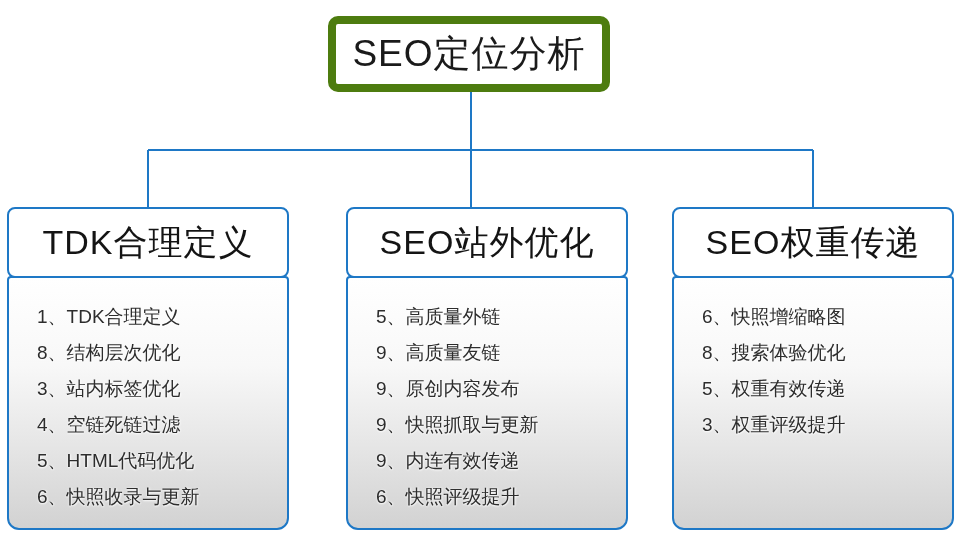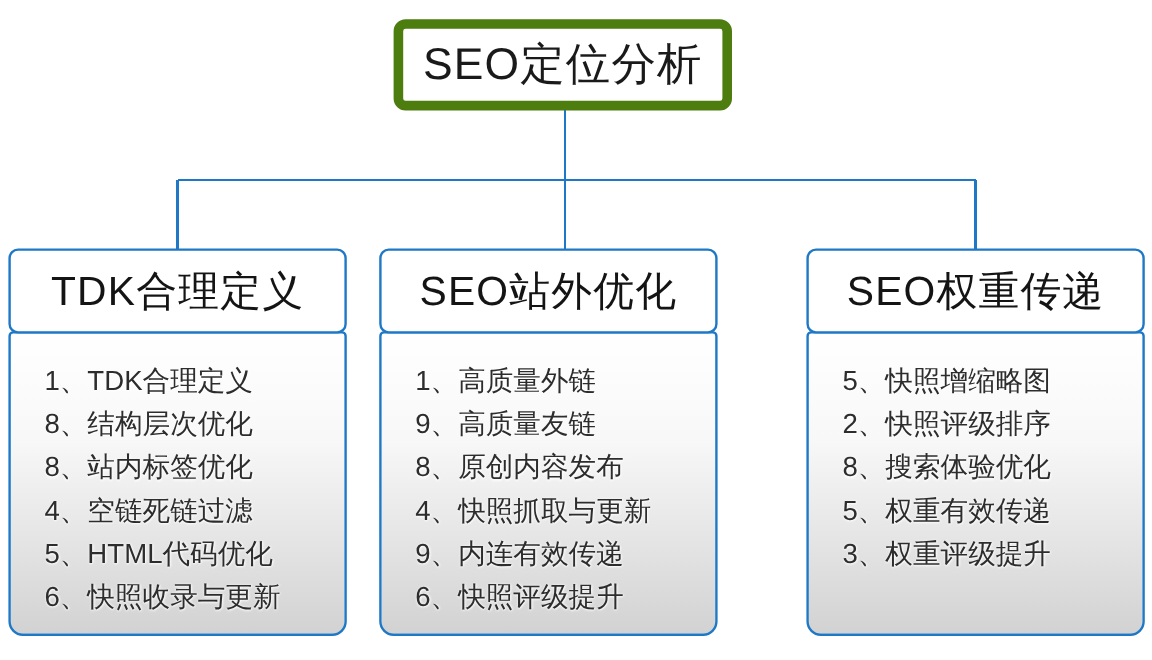--- a/index.html
+++ b/index.html
@@ -9,36 +9,36 @@
   }
   .connectors{position:absolute;left:0;top:0;width:960px;height:550px;}
   .top-box{
     position:absolute;left:328px;top:16px;width:282px;height:76px;
     box-sizing:border-box;border:8px solid #4d7c0f;border-radius:10px;background:#ffffff;
     display:flex;align-items:center;justify-content:center;
     font-size:37px;color:#1a1a1a;letter-spacing:1px;z-index:3;
   }
   .column{position:absolute;top:207px;width:282px;}
   .col-onsite{left:7px;}
-  .col-offsite{left:316px;}
+  .col-offsite{left:346px;}
   .col-weight{left:672px;}
   .col-header{
     box-sizing:border-box;height:71px;
     border:2px solid #1E78C6;border-radius:8px;background:#ffffff;
     display:flex;align-items:center;justify-content:center;
     font-size:34px;color:#141414;position:relative;z-index:2;letter-spacing:1px;
   }
   .col-list{
     box-sizing:border-box;margin-top:-2px;height:254px;
     border:2px solid #1E78C6;border-radius:4px 4px 12px 12px;
     background:linear-gradient(180deg,#ffffff 0%,#f8f8f8 35%,#e4e4e4 70%,#d2d2d2 100%);
     padding:21px 6px 0 28px;position:relative;z-index:1;
   }
   .list-item{
-    font-size:23px;line-height:36px;color:#2d2d2d;white-space:nowrap;
+    font-size:19px;line-height:36px;color:#2d2d2d;white-space:nowrap;
     text-shadow:0 1px 2px rgba(255,255,255,.95),1px 0 2px rgba(255,255,255,.85);
   }
 </style>
 </head>
 <body>
 
 <div class="canvas">
 
   <svg class="connectors" width="960" height="550" viewBox="0 0 960 550" shape-rendering="crispEdges">
     <path d="M471 92 V209" fill="none" stroke-width="2" stroke="#1E78C6"></path>
@@ -51,47 +51,46 @@
     <span>SEO定位分析</span>
   </div>
 
   <div class="column col-onsite">
     <div class="col-header">
       <span>TDK合理定义</span>
     </div>
     <div class="col-list">
       <div class="list-item">1、TDK合理定义</div>
       <div class="list-item">8、结构层次优化</div>
-      <div class="list-item">8、站内标签优化</div>
+      <div class="list-item">3、站内标签优化</div>
       <div class="list-item">4、空链死链过滤</div>
       <div class="list-item">5、HTML代码优化</div>
       <div class="list-item">6、快照收录与更新</div>
     </div>
   </div>
 
   <div class="column col-offsite">
     <div class="col-header">
       <span>SEO站外优化</span>
     </div>
     <div class="col-list">
-      <div class="list-item">1、高质量外链</div>
+      <div class="list-item">5、高质量外链</div>
       <div class="list-item">9、高质量友链</div>
-      <div class="list-item">8、原创内容发布</div>
-      <div class="list-item">4、快照抓取与更新</div>
+      <div class="list-item">9、原创内容发布</div>
+      <div class="list-item">9、快照抓取与更新</div>
       <div class="list-item">9、内连有效传递</div>
       <div class="list-item">6、快照评级提升</div>
     </div>
   </div>
 
   <div class="column col-weight">
     <div class="col-header">
       <span>SEO权重传递</span>
     </div>
     <div class="col-list">
-      <div class="list-item">5、快照增缩略图</div>
-      <div class="list-item">2、快照评级排序</div>
+      <div class="list-item">6、快照增缩略图</div>
       <div class="list-item">8、搜索体验优化</div>
       <div class="list-item">5、权重有效传递</div>
       <div class="list-item">3、权重评级提升</div>
     </div>
   </div>
 
 </div>
 
 </body></html>

